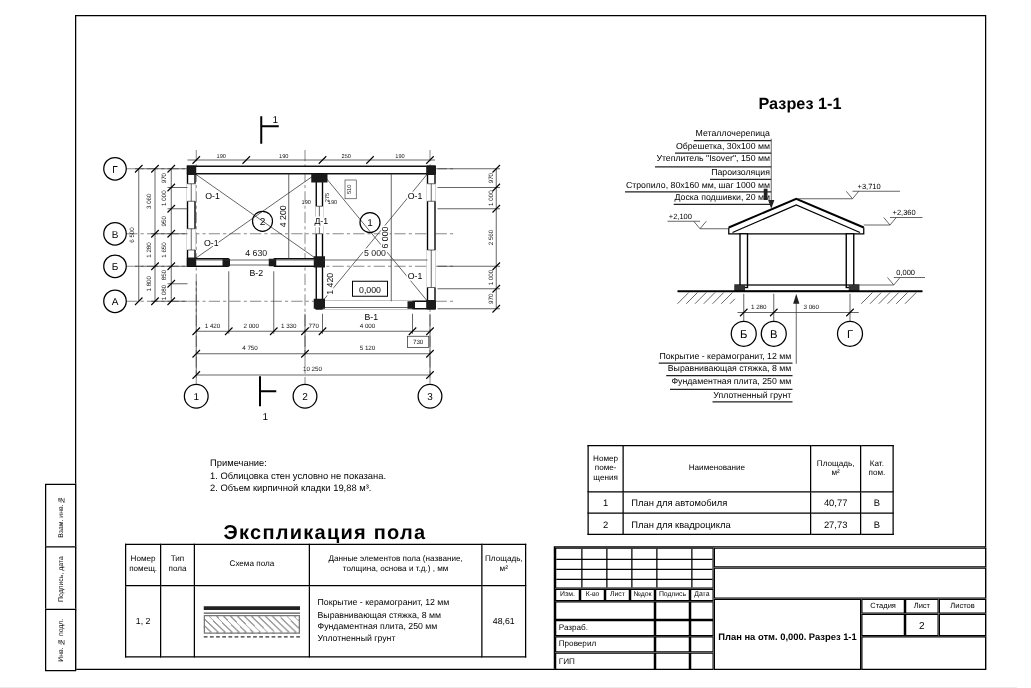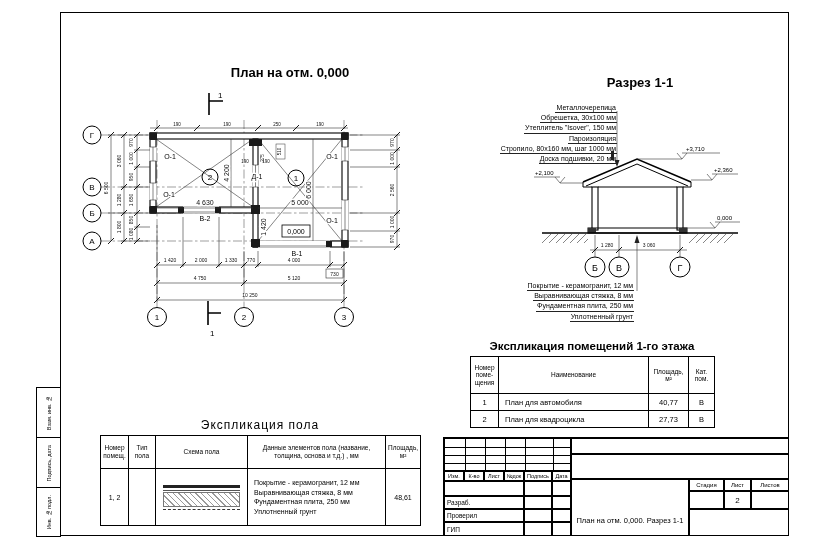--- a/index.html
+++ b/index.html
@@ -69,21 +69,20 @@
   <div class="strip-cell" style="top:387px;height:50px;">
     <span>Взам. инв. №</span>
     </div>
   <div class="strip-cell" style="top:437px;height:50px;">
     <span>Подпись, дата</span>
     </div>
   <div class="strip-cell" style="top:487px;height:48px;">
     <span>Инв. № подл.</span>
     </div>
 
-  <div class="abs big-title" style="left:150px;top:65px;width:280px;">План на отм. 0,000</div>
   <div class="abs big-title" style="left:555px;top:75px;width:170px;">Разрез 1-1</div>
 
   <svg class="abs" style="left:60px;top:55px;" width="370" height="295" viewBox="0 0 370 295">
 
     <path class="axis" d="M41 80H305M41 132H305M41 158H305M41 186H305"></path>
     <path class="axis" d="M97 65V252M184 65V252M284 65V252"></path>
 
     <path class="thin" stroke="#999" stroke-width="0.5" d="M96 84L193 152M96 152L193 84M198 84L282 186M198 186L282 84"></path>
 
     <rect class="wall" x="90" y="78" width="198" height="6"></rect>
@@ -298,21 +297,20 @@
     </g>
   </svg>
 
   <div class="callouts" style="left:500px;top:281px;width:134px;">
     <div class="co"><span>Покрытие - керамогранит, 12 мм</span></div>
     <div class="co"><span>Выравнивающая стяжка, 8 мм</span></div>
     <div class="co"><span>Фундаментная плита, 250 мм</span></div>
     <div class="co"><span>Уплотненный грунт</span></div>
   </div>
 
-  <div class="abs" style="left:470px;top:340px;width:244px;font-weight:bold;font-size:11.5px;text-align:center;">Экспликация помещений 1-го этажа</div>
   <table class="abs rooms-table" style="left:470px;top:356px;border:1.5px solid #000;">
     <colgroup>
         <col style="width:28px">
         <col style="width:150px">
         <col style="width:40px">
         <col style="width:26px">
       </colgroup>
     <tbody>
         <tr>
       <td class="hd">Номер поме- щения</td>
@@ -328,22 +326,27 @@
     </tr>
     <tr class="r">
       <td class="c">2</td>
       <td style="padding-left:6px;">План для квадроцикла</td>
       <td class="c">27,73</td>
       <td class="c">В</td>
     </tr>
   </tbody>
     </table>
 
-
-  <div class="abs" style="left:100px;top:418px;width:320px;font-weight:normal;font-size:12px;text-align:center;letter-spacing:1px;">Экспликация пола</div>
+  <div class="abs notes" style="left:168px;top:366px;">
+    <div>Примечание:</div>
+    <div>1. Облицовка стен условно не показана.</div>
+    <div>2. Объем кирпичной кладки 19,88 м³.</div>
+  </div>
+
+  <div class="abs" style="left:100px;top:418px;width:320px;font-weight:bold;font-size:16px;text-align:center;letter-spacing:1px;">Экспликация пола</div>
   <table class="abs floor-table" style="left:100px;top:435px;border:1.5px solid #000;">
     <colgroup>
         <col style="width:28px">
         <col style="width:27px">
         <col style="width:92px">
         <col style="width:138px">
         <col style="width:35px">
       </colgroup>
     <tbody>
         <tr>
@@ -392,21 +395,21 @@
     <div class="cell" style="left:108px;top:58px;width:19px;height:13px;"></div>
     <div class="cell lft" style="left:0;top:71px;width:80px;height:13px;font-size:6.5px;">Проверил</div>
     <div class="cell" style="left:80px;top:71px;width:28px;height:13px;"></div>
     <div class="cell" style="left:108px;top:71px;width:19px;height:13px;"></div>
     <div class="cell lft" style="left:0;top:84px;width:80px;height:14px;font-size:6.5px;">ГИП</div>
     <div class="cell" style="left:80px;top:84px;width:28px;height:14px;"></div>
     <div class="cell" style="left:108px;top:84px;width:19px;height:14px;"></div>
 
     <div class="cell" style="left:127px;top:0;width:218px;height:16px;"></div>
     <div class="cell" style="left:127px;top:16px;width:218px;height:25px;"></div>
-    <div class="cell" style="left:127px;top:41px;width:118px;height:57px;font-size:7.5px;align-items:flex-end;padding-bottom:10px;">План на отм. 0,000. Разрез 1-1</div>
+    <div class="cell" style="left:127px;top:41px;width:118px;height:57px;font-size:7.5px;align-items:flex-end;padding-bottom:21px;font-weight:bold;">План на отм. 0,000. Разрез 1-1</div>
     <div class="cell" style="left:245px;top:41px;width:35px;height:12px;">Стадия</div>
     <div class="cell" style="left:280px;top:41px;width:27px;height:12px;">Лист</div>
     <div class="cell" style="left:307px;top:41px;width:38px;height:12px;">Листов</div>
     <div class="cell" style="left:245px;top:53px;width:35px;height:18px;"></div>
     <div class="cell" style="left:280px;top:53px;width:27px;height:18px;font-size:8px;">2</div>
     <div class="cell" style="left:307px;top:53px;width:38px;height:18px;"></div>
     <div class="cell" style="left:245px;top:71px;width:100px;height:27px;"></div>
   </div>
 
 </div>

